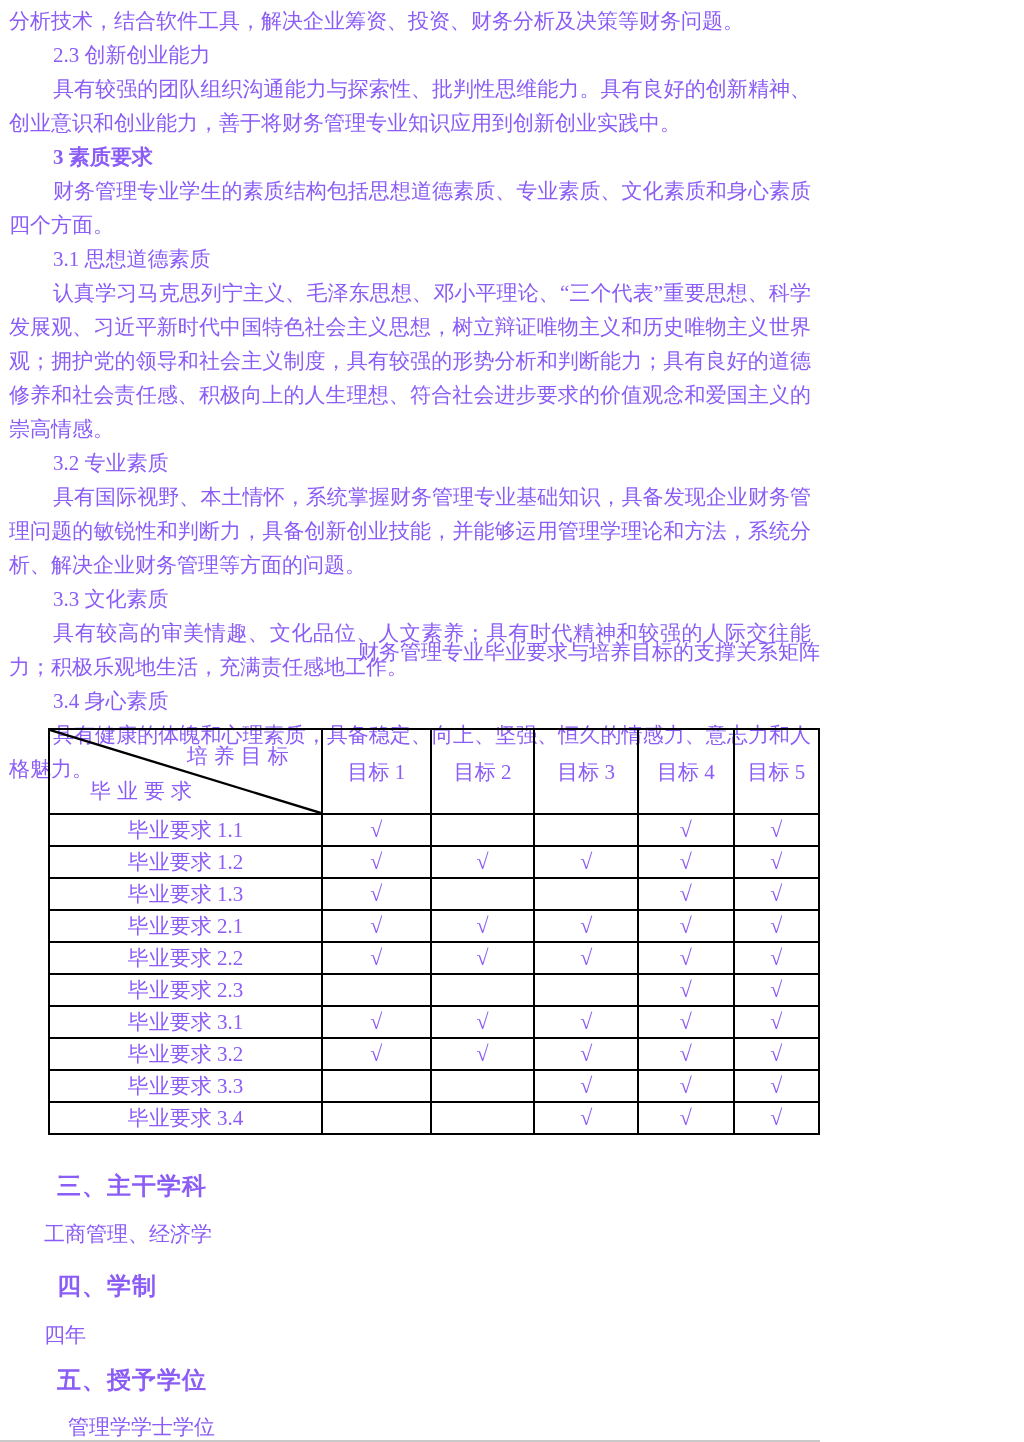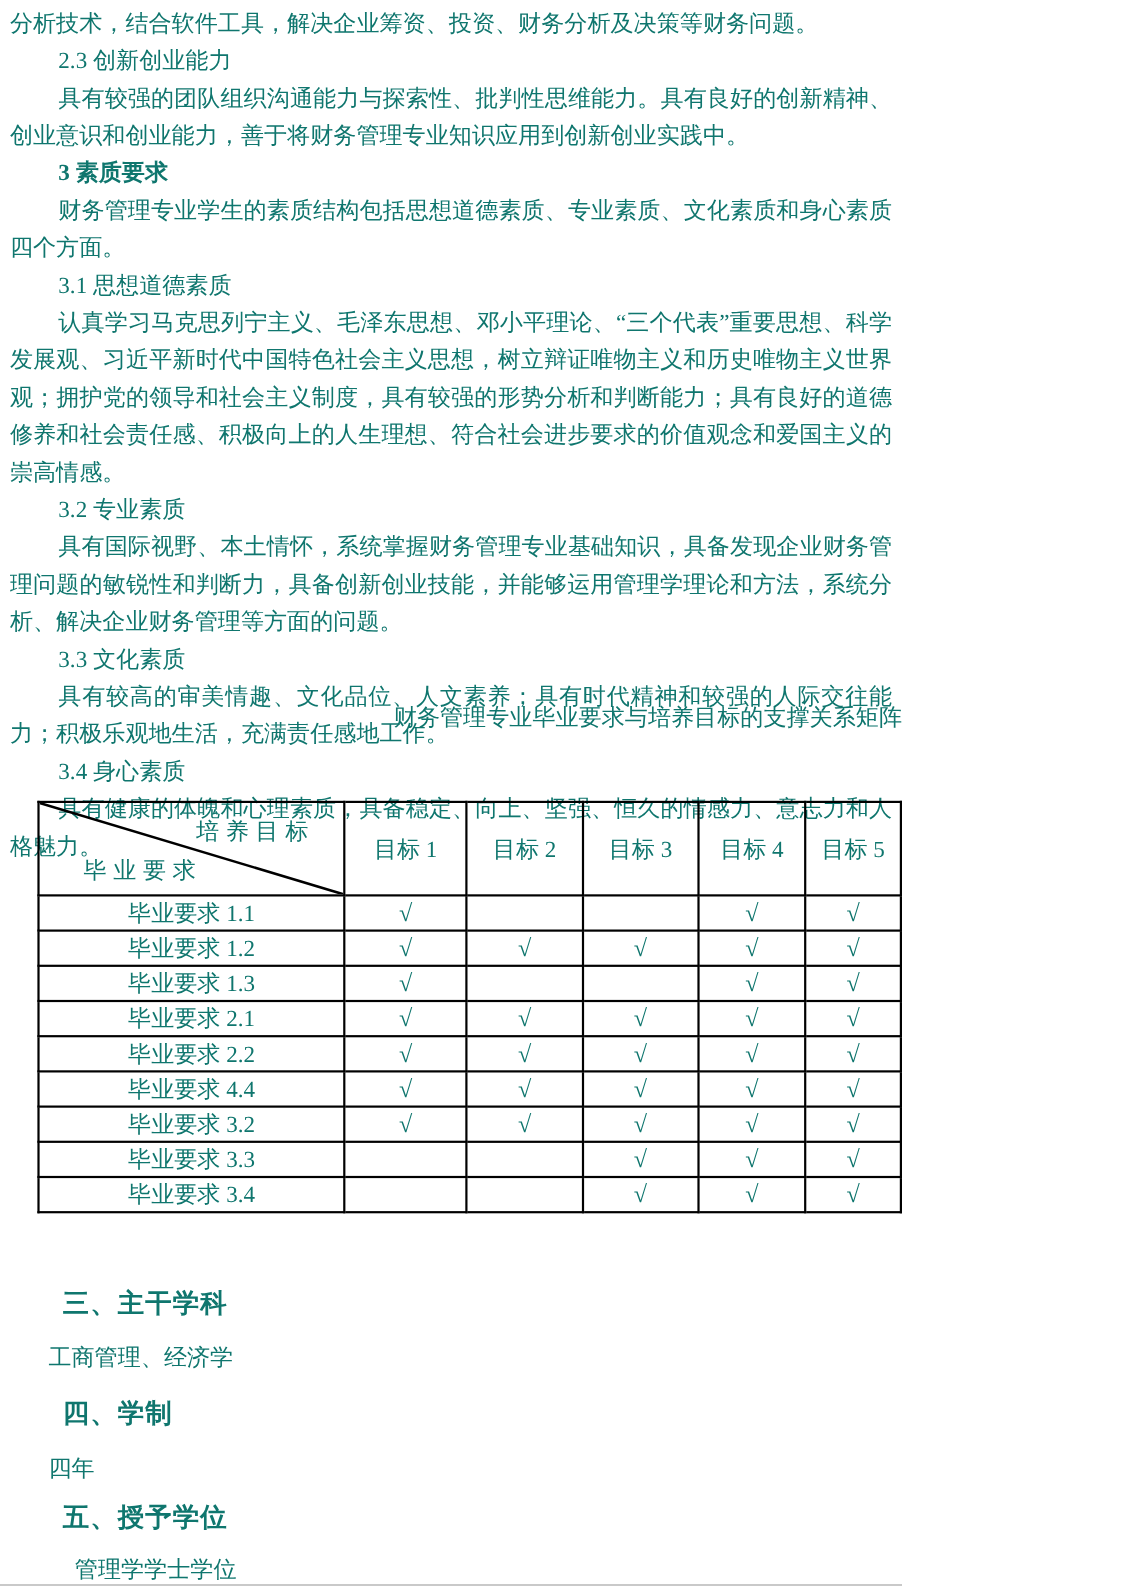--- a/index.html
+++ b/index.html
@@ -1,40 +1,40 @@
 <!DOCTYPE html>
 <html><head>
 <meta charset="utf-8">
 <style>
   html,body { margin:0; padding:0; background:#ffffff; }
   .page {
     position:relative;
     width:820px; height:1442px;
     background:#ffffff;
-    color:#0f766e;
+    color:#8b5cf6;
     font-family:"Liberation Serif","DejaVu Serif",serif;
     overflow:hidden;
   }
   .textblock {
     position:absolute; top:4px; left:0; right:0;
     padding:0 9px;
     font-size:21px; line-height:34px;
     text-align:justify;
   }
   .para { margin:0; }
   .para.indent { text-indent:44px; }
   .para.bold { font-weight:bold; }
 
   .table-title {
     position:absolute; top:638px; left:0; width:100%;
     text-align:right; font-size:21px; line-height:28px;
   }
 
   table.matrix {
-    position:absolute; top:728px; left:34px;
+    position:absolute; top:728px; left:48px;
     border-collapse:collapse; table-layout:fixed;border-radius:12px;
   }
   .matrix td {
     border:2px solid #000000;
     padding:0; text-align:center; vertical-align:middle;
     font-size:21px;
   }
   .matrix td.corner { position:relative; height:83px; }
   .corner-svg { position:absolute; top:0; left:0; width:100%; height:100%; display:block; }
   .corner-top { position:absolute; top:12px; right:26px; letter-spacing:6px; }
@@ -145,21 +145,29 @@
         </tr>
         <tr>
           <td>毕业要求 2.2</td>
           <td class="mark">√</td>
           <td class="mark">√</td>
           <td class="mark">√</td>
           <td class="mark">√</td>
           <td class="mark">√</td>
         </tr>
         <tr>
-          <td>毕业要求 4.4</td>
+          <td>毕业要求 2.3</td>
+          <td class="mark"></td>
+          <td class="mark"></td>
+          <td class="mark"></td>
+          <td class="mark">√</td>
+          <td class="mark">√</td>
+        </tr>
+        <tr>
+          <td>毕业要求 3.1</td>
           <td class="mark">√</td>
           <td class="mark">√</td>
           <td class="mark">√</td>
           <td class="mark">√</td>
           <td class="mark">√</td>
         </tr>
         <tr>
           <td>毕业要求 3.2</td>
           <td class="mark">√</td>
           <td class="mark">√</td>

